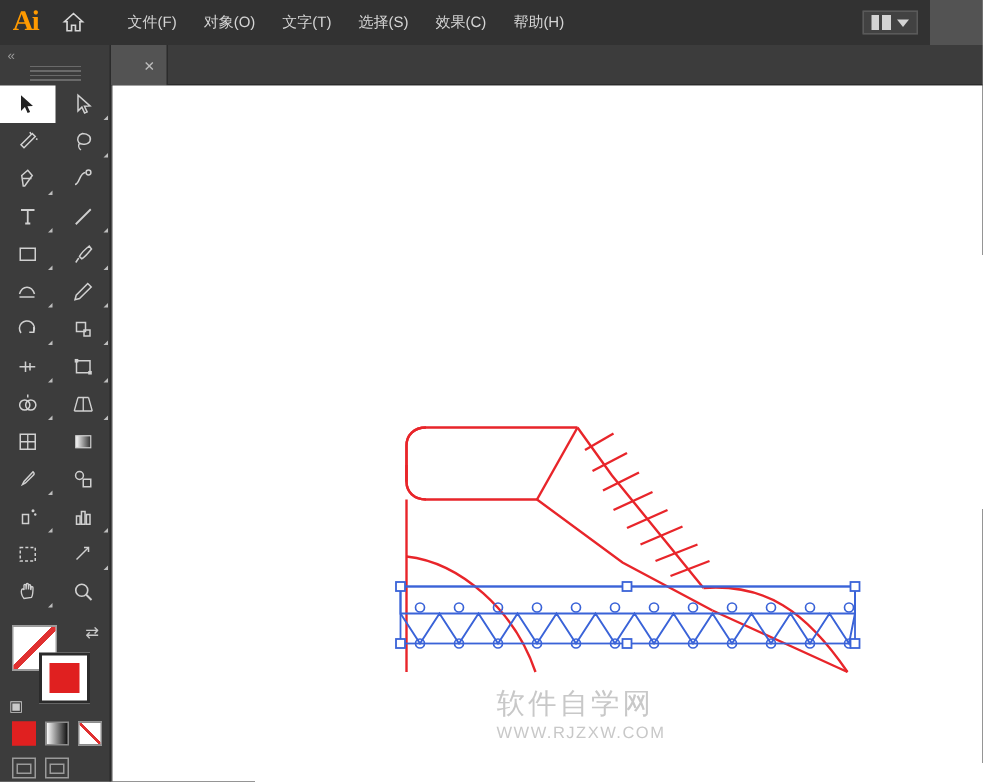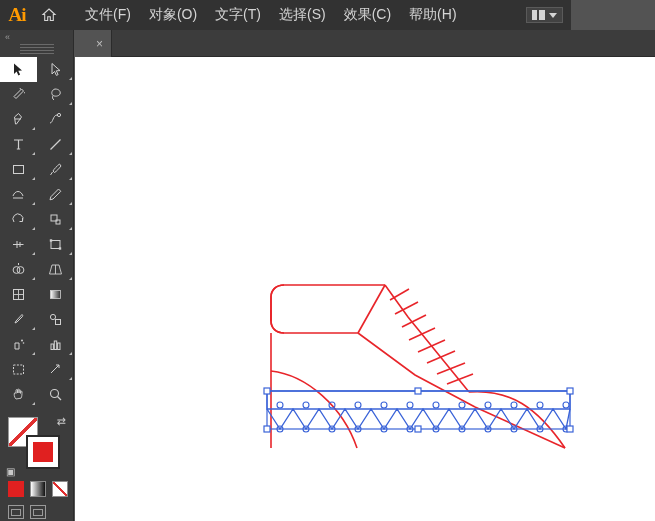--- a/index.html
+++ b/index.html
@@ -12,21 +12,21 @@
   }
   .app {
     position: relative;
     width: 655px; height: 521px;
     background: #535353;
   }
 
   
   .menubar {
     position: absolute; left: 0; top: 0;
-    width: 571px; height: 30px;
+    width: 620px; height: 30px;
     background: #323232;
     display: flex; align-items: center;
   }
   .ai-logo {
     width: 34px; height: 30px;
     display: flex; align-items: center; justify-content: center;
     color: #ff9a00;
     font-size: 19px; font-weight: bold;
     font-family: "Liberation Serif", serif;
     letter-spacing: -1px;
@@ -35,21 +35,21 @@
     width: 30px; height: 30px;
     display: flex; align-items: center; justify-content: center;
     color: #d6d6d6;
   }
   .menu-items {
     display: flex; align-items: center;
     margin-left: 12px;
   }
   .menu-item {
     color: #d4d4d4;
-    font-size: 14px;
+    font-size: 10px;
     padding: 4px 9px;
     white-space: nowrap;
   }
   .menu-right {
     position: absolute; right: 8px; top: 0;
     height: 30px; display: flex; align-items: center; gap: 6px;
   }
   .arrange-btn {
     display: flex; align-items: center; gap: 4px;
     background: #424242;
@@ -520,15 +520,19 @@
           <rect x="189" y="331" width="6" height="6"></rect>
           <rect x="340" y="331" width="6" height="6"></rect>
           <rect x="492" y="331" width="6" height="6"></rect>
           <rect x="189" y="369" width="6" height="6"></rect>
           <rect x="340" y="369" width="6" height="6"></rect>
           <rect x="492" y="369" width="6" height="6"></rect>
         </g>
       </g>
     </svg>
 
+    <div class="watermark">
+      <span>软件自学网</span>
+      <span class="sub">WWW.RJZXW.COM</span>
+    </div>
   </div>
 
 </div>
 
 </body></html>

